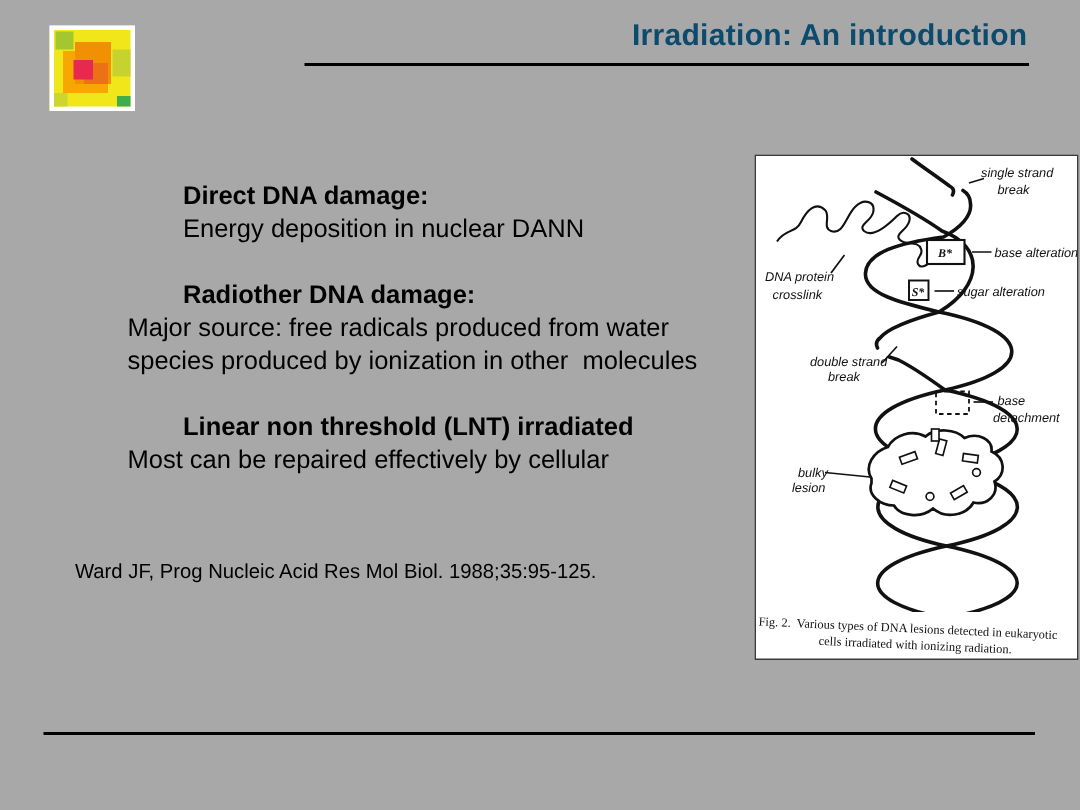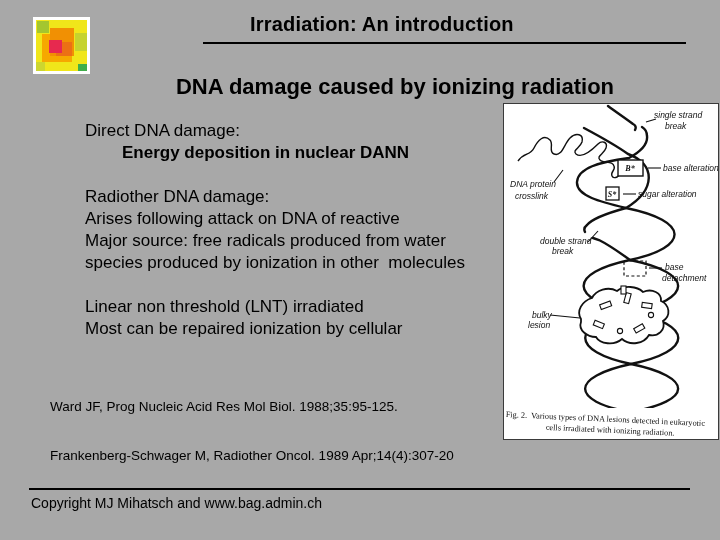--- a/index.html
+++ b/index.html
@@ -14,33 +14,33 @@
   .lg-tl{left:1px; top:1px; width:12px; height:12px; background:#a4c62f;}
   .lg-rs{left:39px; top:13px; width:12px; height:18px; background:#c6d32f;}
   .lg-bl{left:0; top:42px; width:9px; height:9px; background:#cdd62f;}
   .lg-br{left:42px; top:44px; width:9px; height:7px; background:#3fae4a;}
   .lg-o1{left:6px; top:14px; width:30px; height:28px; background:#f6a800;}
   .lg-o2{left:14px; top:8px; width:24px; height:28px; background:#f19003;}
   .lg-o3{left:20px; top:22px; width:16px; height:14px; background:#ec7014;}
   .lg-rd{left:13px; top:20px; width:13px; height:13px; background:#e7294f;}
   
   .header-title{position:absolute; left:250px; top:13px; width:435px;
-    text-align:left; font-size:20px; font-weight:bold; color:#000000;
+    text-align:right; font-size:20px; font-weight:bold; color:#0c4a6e;
     letter-spacing:0.2px; white-space:nowrap;}
   .header-rule{position:absolute; left:203px; top:42px; width:483px; height:2px; background:#000;}
   
   .subtitle{position:absolute; left:115px; top:74px; width:560px;
     text-align:center; font-size:22px; font-weight:bold; white-space:nowrap;}
   
   .content{position:absolute; left:85px; top:120px; width:420px;}
   .content-line{height:22px; line-height:22px; font-size:17px; white-space:pre;}
-  .content-line.bold{font-weight:normal;}
-  .content-line.indent{padding-left:37px;font-weight:bold;}
+  .content-line.bold{font-weight:bold;margin-left:37px;}
+  .content-line.indent{padding-left:37px;}
   .refs{position:absolute; left:50px; top:369px; width:440px;}
-  .ref-line{height:23px; line-height:23px; font-size:13.5px; white-space:pre;margin-top:26px;}
+  .ref-line{height:23px; line-height:23px; font-size:13.5px; white-space:pre;}
   
   .figure{position:absolute; left:503px; top:103px; width:216px; height:337px;
     background:#fff; border:1px solid #3a3a3a; box-sizing:border-box; overflow:hidden;}
   .figure svg{position:absolute; left:0; top:0;}
   .fig-caption{position:absolute; left:2px; top:305px; width:210px;
     font-family:"Liberation Serif", serif; font-size:8.3px; line-height:11px;
     color:#111; transform:rotate(2.6deg); transform-origin:0 0;}
   .fig-caption .c1{white-space:pre;}
   .fig-caption .c2{text-align:center; white-space:pre;}
   .lbl{font:italic 8.5px "Liberation Sans", sans-serif; fill:#111;}
@@ -61,38 +61,35 @@
     <div class="lg-o1"></div>
     <div class="lg-o2"></div>
     <div class="lg-o3"></div>
     <div class="lg-rd"></div>
     <div class="lg-br"></div>
   </div>
 
   <div class="header-title">Irradiation: An introduction</div>
   <div class="header-rule"></div>
 
-  <div class="subtitle">DNA damage caused by ionizing radiation</div>
 
   <div class="content">
     <div class="content-line bold">Direct DNA damage:</div>
     <div class="content-line indent">Energy deposition in nuclear DANN</div>
     <div class="content-line"></div>
     <div class="content-line bold">Radiother DNA damage:</div>
-    <div class="content-line">Arises following attack on DNA of reactive</div>
     <div class="content-line">Major source: free radicals produced from water</div>
     <div class="content-line">species produced by ionization in other  molecules</div>
     <div class="content-line"></div>
     <div class="content-line bold">Linear non threshold (LNT) irradiated</div>
-    <div class="content-line">Most can be repaired ionization by cellular</div>
+    <div class="content-line">Most can be repaired effectively by cellular</div>
   </div>
 
   <div class="refs">
     <div class="ref-line">Ward JF, Prog Nucleic Acid Res Mol Biol. 1988;35:95-125.</div>
-    <div class="ref-line">Frankenberg-Schwager M, Radiother Oncol. 1989 Apr;14(4):307-20</div>
   </div>
 
   <div class="figure">
     <svg width="214" height="304" viewBox="0 0 214 304">
       <g fill="none" stroke="#111" stroke-width="2.4" stroke-linecap="round">
 
         <path d="M104,2 C112,8 121,14 129,20 q4,2 2,6
                  M138,23 q5,3 5,9 c1,8 -7,16 -18,22
                  C95,58 74,64 73,78 C72,92 97,98 122,104
                  C186,117 186,143 126,156
@@ -166,15 +163,14 @@
       </g>
     </svg>
 
     <div class="fig-caption">
       <div class="c1">Fig. 2.  Various types of DNA lesions detected in eukaryotic</div>
       <div class="c2">cells irradiated with ionizing radiation.</div>
     </div>
   </div>
 
   <div class="footer-rule"></div>
-  <div class="footer-text">Copyright MJ Mihatsch and www.bag.admin.ch</div>
 
 </div>
 
 </body></html>

